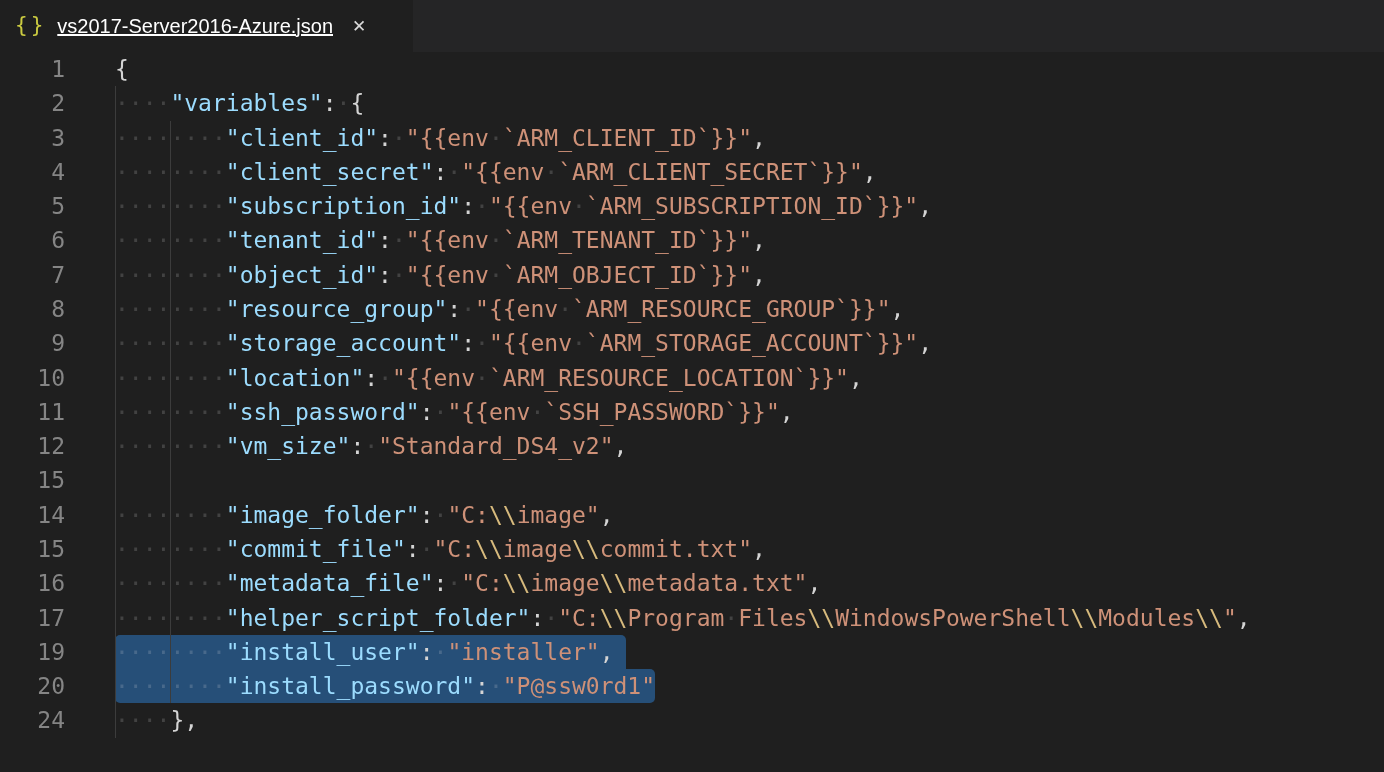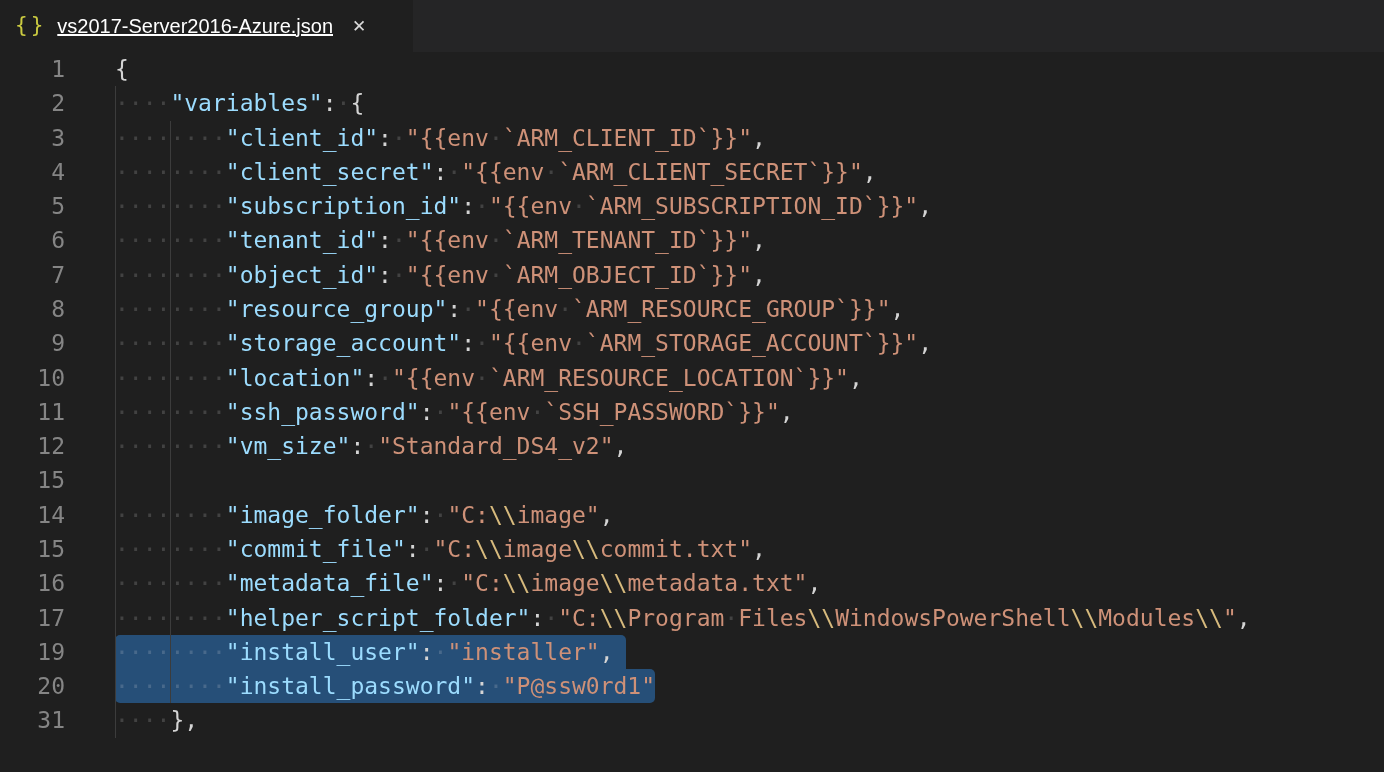--- a/index.html
+++ b/index.html
@@ -96,15 +96,15 @@
       <div class="line"><div class="guide" style="left: 115px;"></div><div class="guide" style="left: 170.4px;"></div><span class="ln">10</span><span class="code"><span class="tk-w">········</span><span class="tk-k">"location"</span><span class="tk-p">:</span><span class="tk-w">·</span><span class="tk-s">"{{env</span><span class="tk-w">·</span><span class="tk-s">`ARM_RESOURCE_LOCATION`}}"</span><span class="tk-p">,</span></span></div>
       <div class="line"><div class="guide" style="left: 115px;"></div><div class="guide" style="left: 170.4px;"></div><span class="ln">11</span><span class="code"><span class="tk-w">········</span><span class="tk-k">"ssh_password"</span><span class="tk-p">:</span><span class="tk-w">·</span><span class="tk-s">"{{env</span><span class="tk-w">·</span><span class="tk-s">`SSH_PASSWORD`}}"</span><span class="tk-p">,</span></span></div>
       <div class="line"><div class="guide" style="left: 115px;"></div><div class="guide" style="left: 170.4px;"></div><span class="ln">12</span><span class="code"><span class="tk-w">········</span><span class="tk-k">"vm_size"</span><span class="tk-p">:</span><span class="tk-w">·</span><span class="tk-s">"Standard_DS4_v2"</span><span class="tk-p">,</span></span></div>
       <div class="line"><div class="guide" style="left: 115px;"></div><div class="guide" style="left: 170.4px;"></div><span class="ln">15</span><span class="code"></span></div>
       <div class="line"><div class="guide" style="left: 115px;"></div><div class="guide" style="left: 170.4px;"></div><span class="ln">14</span><span class="code"><span class="tk-w">········</span><span class="tk-k">"image_folder"</span><span class="tk-p">:</span><span class="tk-w">·</span><span class="tk-s">"C:</span><span class="tk-e">\\</span><span class="tk-s">image"</span><span class="tk-p">,</span></span></div>
       <div class="line"><div class="guide" style="left: 115px;"></div><div class="guide" style="left: 170.4px;"></div><span class="ln">15</span><span class="code"><span class="tk-w">········</span><span class="tk-k">"commit_file"</span><span class="tk-p">:</span><span class="tk-w">·</span><span class="tk-s">"C:</span><span class="tk-e">\\</span><span class="tk-s">image</span><span class="tk-e">\\</span><span class="tk-s">commit.txt"</span><span class="tk-p">,</span></span></div>
       <div class="line"><div class="guide" style="left: 115px;"></div><div class="guide" style="left: 170.4px;"></div><span class="ln">16</span><span class="code"><span class="tk-w">········</span><span class="tk-k">"metadata_file"</span><span class="tk-p">:</span><span class="tk-w">·</span><span class="tk-s">"C:</span><span class="tk-e">\\</span><span class="tk-s">image</span><span class="tk-e">\\</span><span class="tk-s">metadata.txt"</span><span class="tk-p">,</span></span></div>
       <div class="line"><div class="guide" style="left: 115px;"></div><div class="guide" style="left: 170.4px;"></div><span class="ln">17</span><span class="code"><span class="tk-w">········</span><span class="tk-k">"helper_script_folder"</span><span class="tk-p">:</span><span class="tk-w">·</span><span class="tk-s">"C:</span><span class="tk-e">\\</span><span class="tk-s">Program</span><span class="tk-w">·</span><span class="tk-s">Files</span><span class="tk-e">\\</span><span class="tk-s">WindowsPowerShell</span><span class="tk-e">\\</span><span class="tk-s">Modules</span><span class="tk-e">\\</span><span class="tk-s">"</span><span class="tk-p">,</span></span></div>
       <div class="line"><div class="sel r-top" style="left: 115px; width: 510.5px;"></div><div class="guide" style="left: 115px;"></div><div class="guide" style="left: 170.4px;"></div><span class="ln">19</span><span class="code"><span class="tk-w">········</span><span class="tk-k">"install_user"</span><span class="tk-p">:</span><span class="tk-w">·</span><span class="tk-s">"installer"</span><span class="tk-p">,</span></span></div>
       <div class="line"><div class="sel r-bot" style="left: 115px; width: 540px;"></div><div class="guide" style="left: 115px;"></div><div class="guide" style="left: 170.4px;"></div><span class="ln">20</span><span class="code"><span class="tk-w">········</span><span class="tk-k">"install_password"</span><span class="tk-p">:</span><span class="tk-w">·</span><span class="tk-s">"P@ssw0rd1"</span></span></div>
-      <div class="line"><div class="guide" style="left: 115px;"></div><span class="ln">31</span><span class="code"><span class="tk-w">····</span><span class="tk-p">},</span></span></div>
+      <div class="line"><div class="guide" style="left: 115px;"></div><span class="ln">24</span><span class="code"><span class="tk-w">····</span><span class="tk-p">},</span></span></div>
     </div>
 </div>
 
 </body></html>

